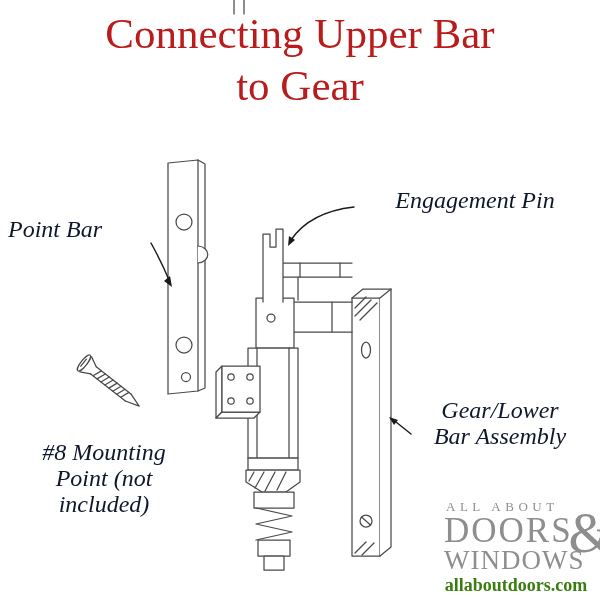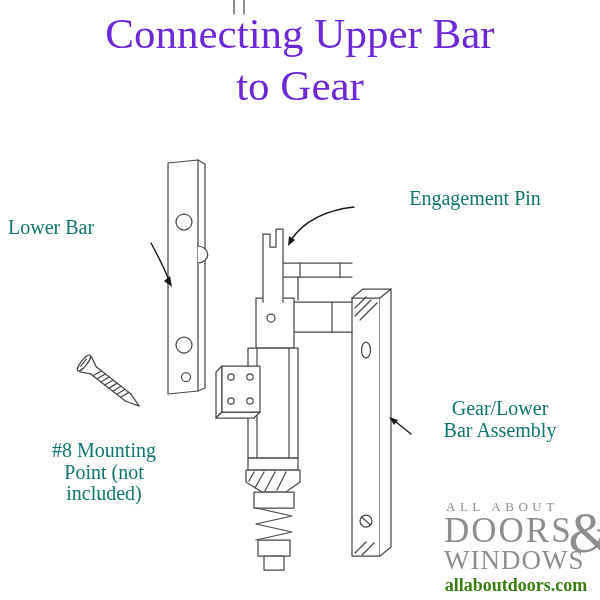--- a/index.html
+++ b/index.html
@@ -9,29 +9,30 @@
     background:#ffffff;
     overflow:hidden;
     font-family:"Liberation Serif", serif;
     color:#000;
   }
   .title{
     position:absolute;top:8px;left:0;width:600px;
     text-align:center;
     font-size:43px;line-height:1.22;
     font-weight:400;
-    color:#6d28d9;
+    color:#b91c1c;
   }
   svg.drawing{position:absolute;top:0;left:0;}
   .lbl{
     position:absolute;
-    font-size:20px;
+    font-size:24px;
     line-height:1.08;
-    color:#0f766e;
+    color:#0f172a;
     white-space:nowrap;
+    font-style:italic;
   }
   .lbl.center{text-align:center;white-space:normal;}
   
   .logo{
     position:absolute;
     left:436px;top:499px;width:160px;
     color:#8e8e8e;
   }
   .logo-top{
     font-size:13px;
@@ -183,21 +184,21 @@
         <path d="M354,207 Q310,212 291,240"></path>
         <polygon points="288,246 295,240 289,236" fill="#1a1a1a" stroke="none"></polygon>
       </g>
       <g>
         <line x1="411" y1="434" x2="396" y2="422"></line>
         <polygon points="389,417 398,420 394,425" fill="#1a1a1a" stroke="none"></polygon>
       </g>
     </g>
   </svg>
 
-  <div class="lbl" style="left:8px;top:217px;">Lower Bar</div>
+  <div class="lbl" style="left:8px;top:217px;">Point Bar</div>
 
   <div class="lbl center" style="left:353px;top:188px;width:244px;">
     <div>Engagement Pin</div>
   </div>
 
   <div class="lbl center" style="left:403px;top:398px;width:194px;">
     <div>Gear/Lower</div>
     <div>Bar Assembly</div>
   </div>
 

